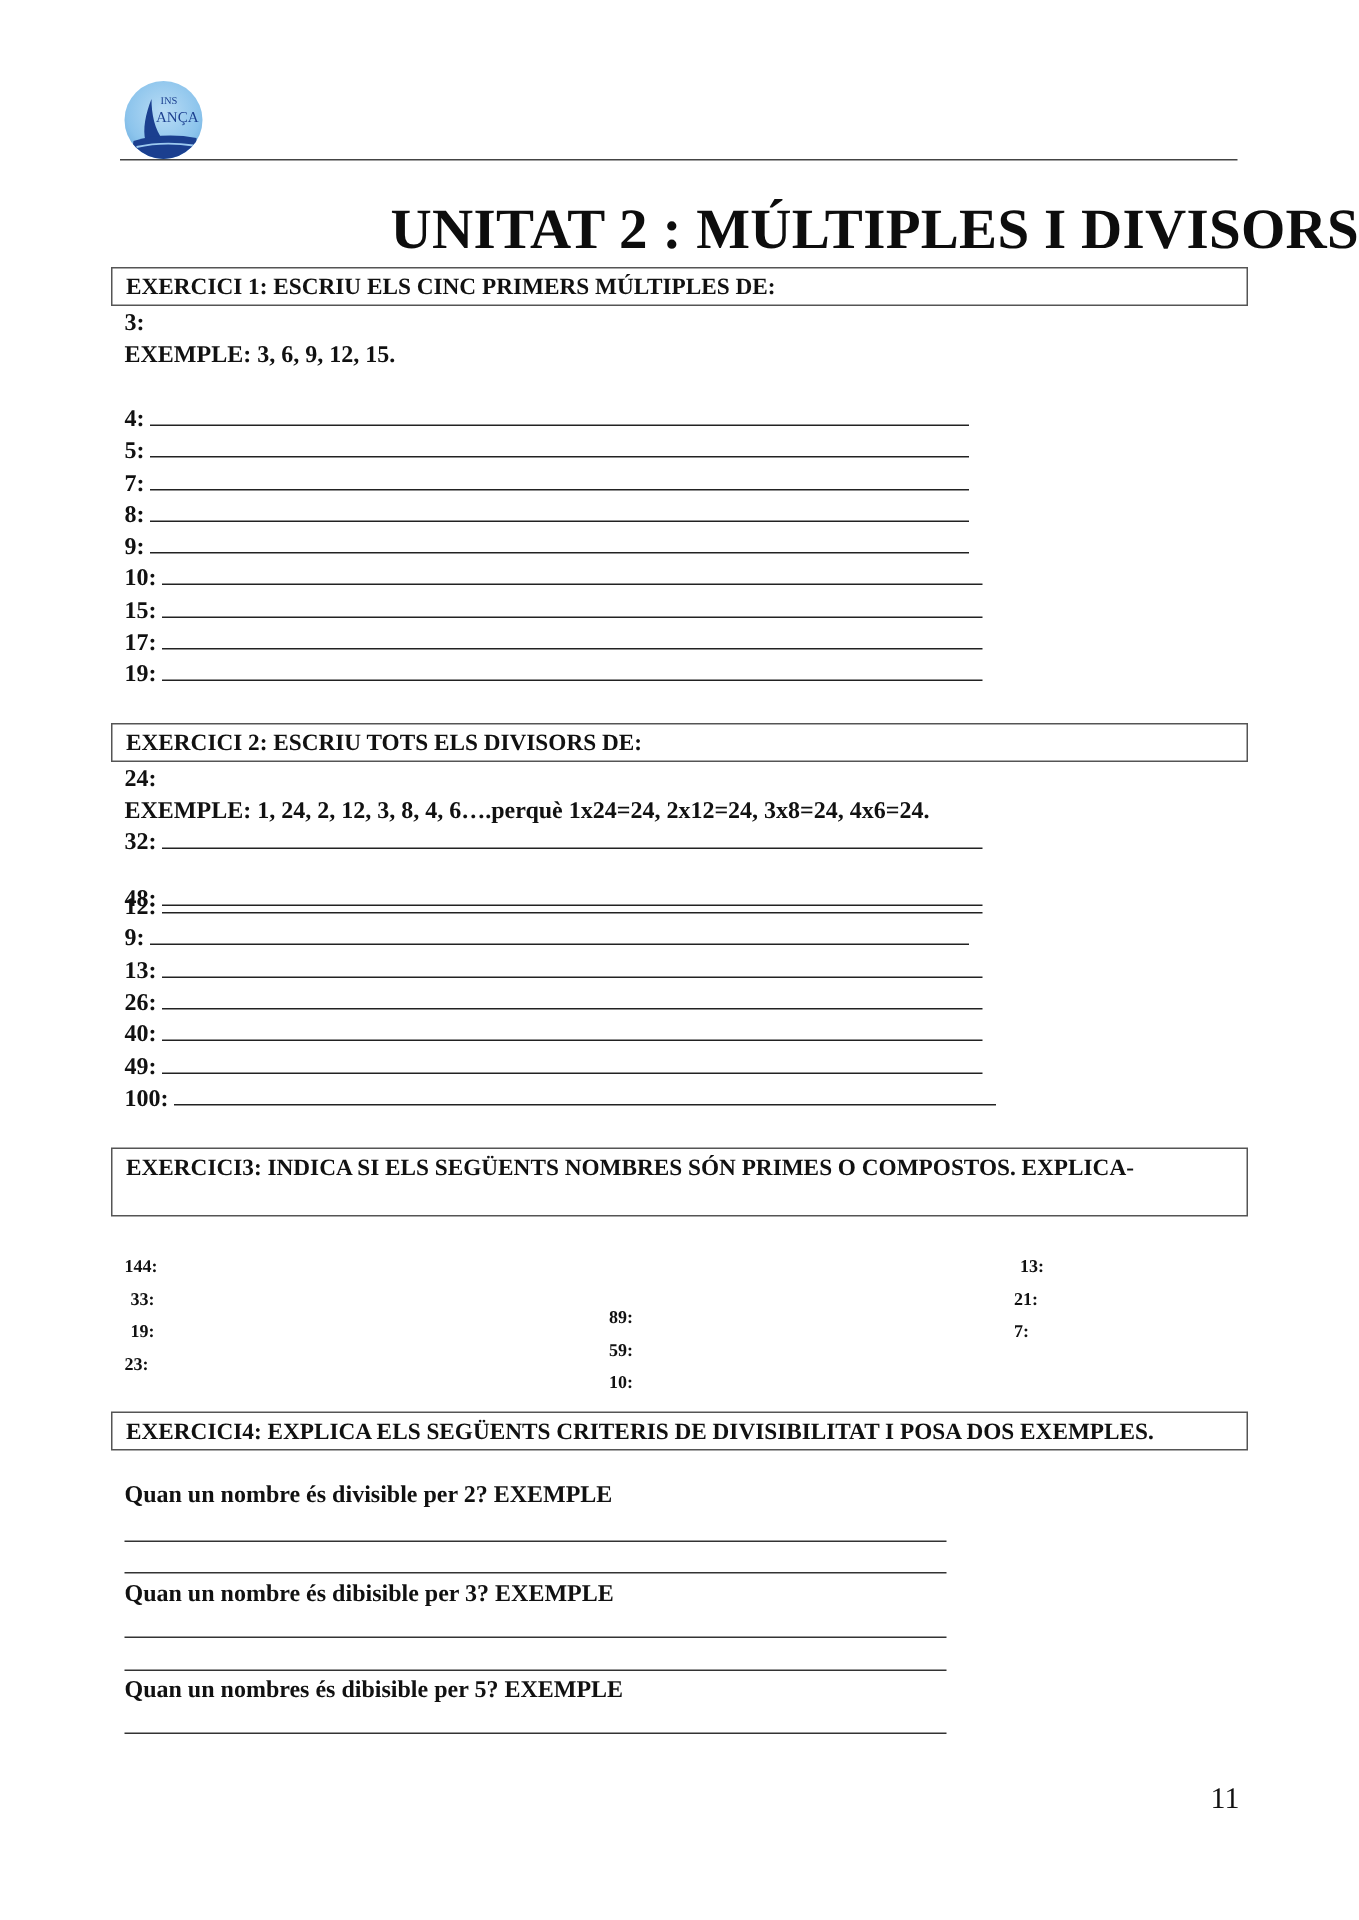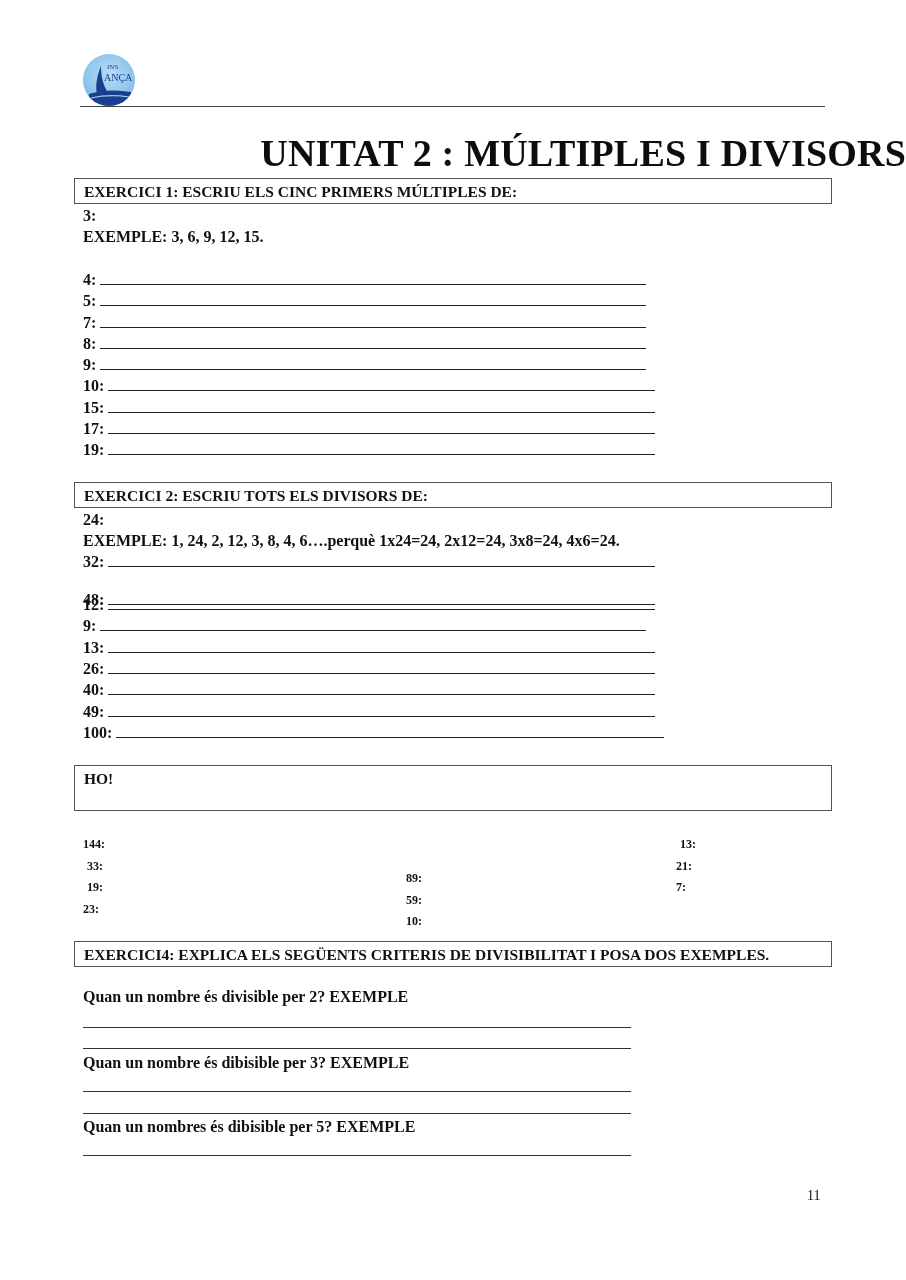--- a/index.html
+++ b/index.html
@@ -10,21 +10,21 @@
   .logo svg { position: absolute; left: 0; top: 0; }
   .header-rule { position: absolute; left: 80px; top: 106px; width: 745px; height: 1px; background: #444; }
   .title { position: absolute; left: 0; width: 906px; top: 130px; text-align: right; font-weight: bold;
            font-size: 38px; letter-spacing: 0.2px; line-height: 46px; color: #0d0d0d; }
   .box { position: absolute; left: 74px; width: 758px; border: 1px solid #555; padding: 2px 8px 0 9px;
          font-weight: bold; font-size: 15.5px; line-height: 21px; }
   .line { position: absolute; left: 83px; font-weight: bold; font-size: 16px; line-height: 21px; white-space: nowrap; }
   .blank { display: inline-block; border-bottom: 1px solid #222; height: 14px; vertical-align: baseline; margin-left: 4px; }
   .rule { position: absolute; left: 83px; width: 548px; height: 1px; background: #333; }
   .col { position: absolute; font-weight: bold; font-size: 12px; line-height: 21.5px; }
-  .page-num { position: absolute; left: 807px; top: 1188px; font-size: 14px; }
+  .page-num { position: absolute; left: 807px; top: 1188px; font-size: 20px; }
 </style>
 </head>
 <body>
 
 <div class="logo">
   <svg width="52" height="52" viewBox="0 0 52 52">
     <path d="M18 12 C 14 22, 12 32, 14 40 L 26 40 C 20 32, 18 22, 18 12 Z" fill="#1b3f8f"></path>
     <path d="M6 40 Q 26 34 48 38 L 48 52 L 4 52 Z" fill="#1b3f8f"></path>
     <path d="M8 44 Q 26 40 46 43" stroke="#9cc9ef" stroke-width="1.2" fill="none"></path>
     <text x="24" y="15" font-size="7" fill="#1b3f8f" font-family="Liberation Serif, serif">INS</text>
@@ -60,21 +60,21 @@
 <div class="line" style="top:589px;"><span>48:</span><span class="blank" style="width:547px"></span></div>
 <div class="line" style="top:594px;"><span>12:</span><span class="blank" style="width:547px"></span></div>
 <div class="line" style="top:615px;"><span>9:</span><span class="blank" style="width:546px"></span></div>
 <div class="line" style="top:637px;"><span>13:</span><span class="blank" style="width:547px"></span></div>
 <div class="line" style="top:658px;"><span>26:</span><span class="blank" style="width:547px"></span></div>
 <div class="line" style="top:679px;"><span>40:</span><span class="blank" style="width:547px"></span></div>
 <div class="line" style="top:701px;"><span>49:</span><span class="blank" style="width:547px"></span></div>
 <div class="line" style="top:722px;"><span>100:</span><span class="blank" style="width:548px"></span></div>
 
 <div class="box" style="top:765px;height:46px;">
-  <div>HO!</div>
+  <div>EXERCICI3: INDICA SI ELS SEGÜENTS NOMBRES SÓN PRIMES O COMPOSTOS. EXPLICA-</div>
 </div>
 <div class="col" style="left:83px;top:834px;">
   <div>144:</div>
   <div style="padding-left:4px">33:</div>
   <div style="padding-left:4px">19:</div>
   <div>23:</div>
 </div>
 <div class="col" style="left:406px;top:868px;">
   <div>89:</div>
   <div>59:</div>

